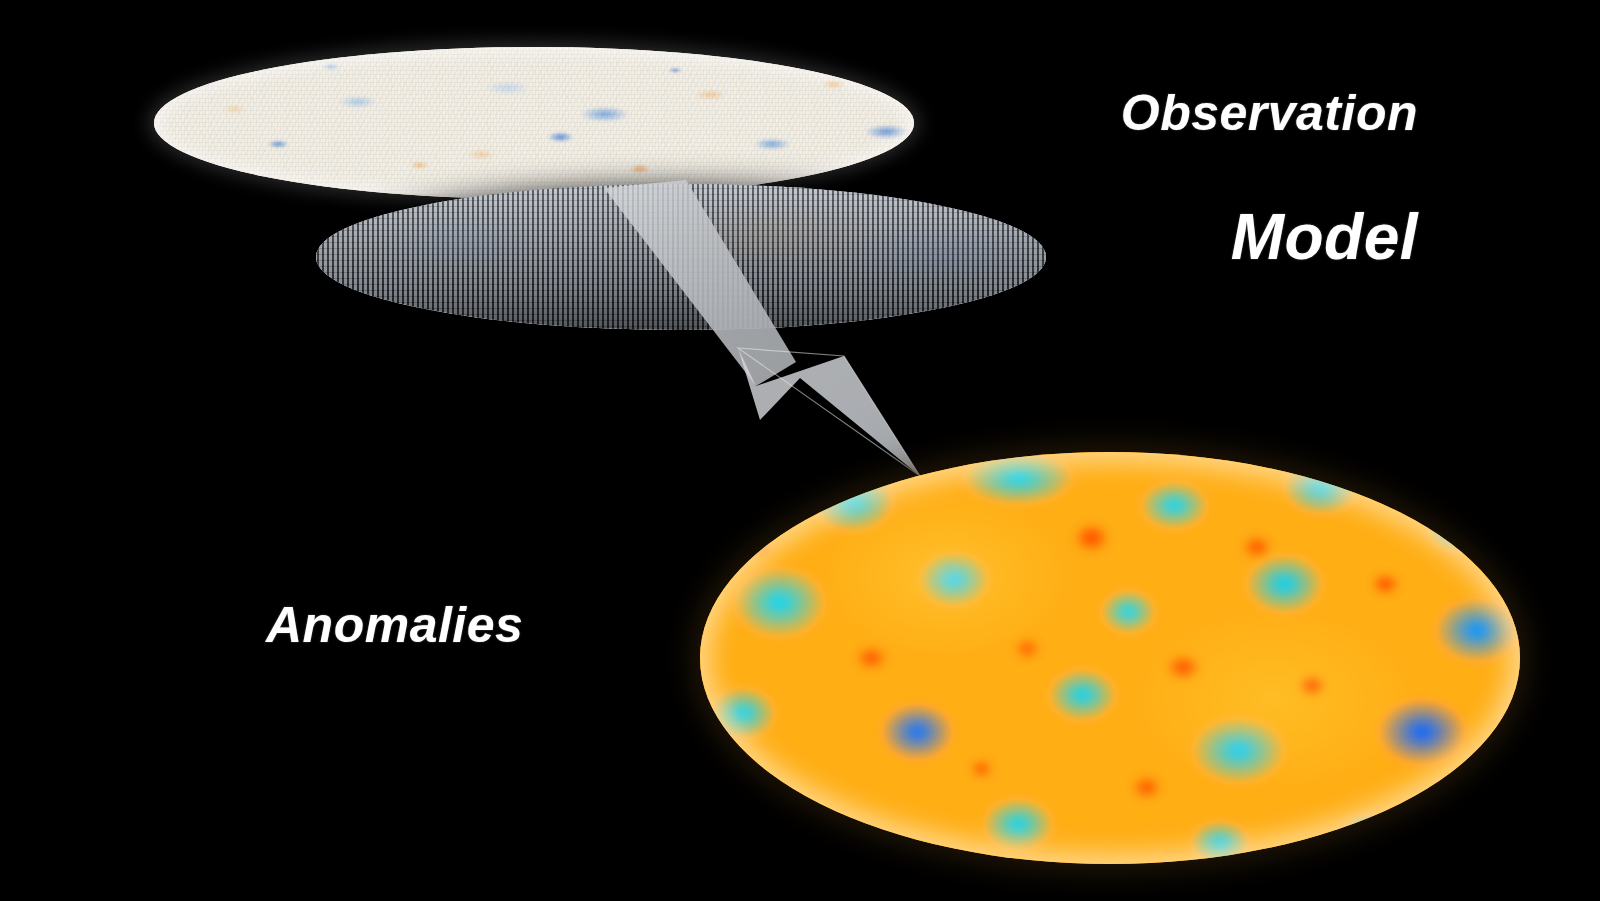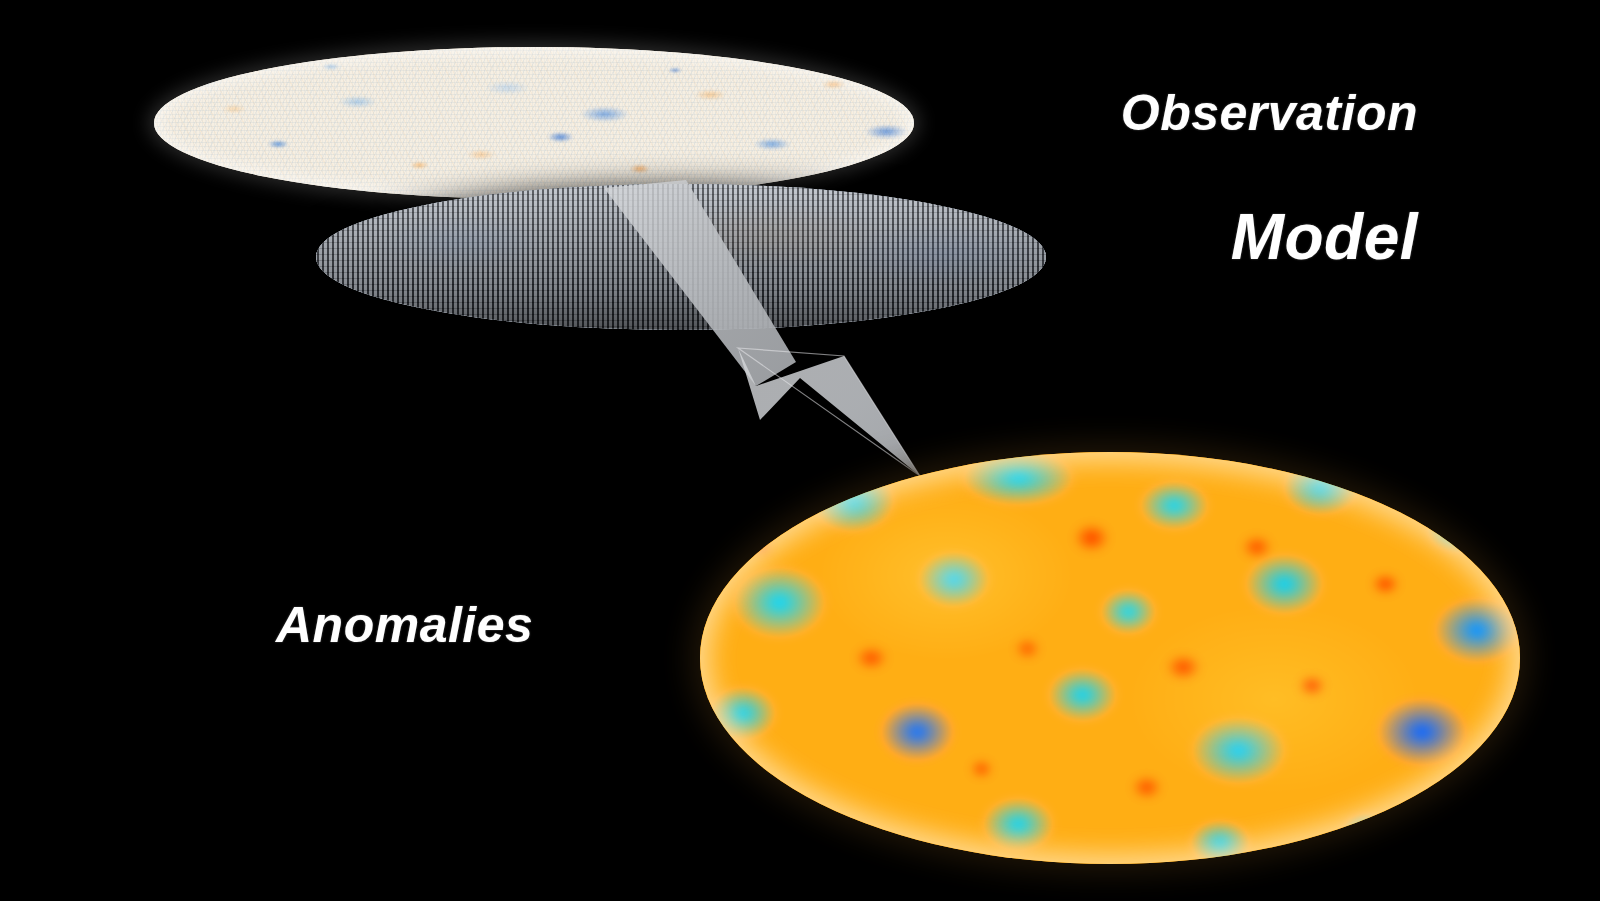--- a/index.html
+++ b/index.html
@@ -10,21 +10,21 @@
   }
 
   
   .label{
     position:absolute;color:#ffffff;font-weight:bold;font-style:italic;
     letter-spacing:0.5px;white-space:nowrap;
     text-shadow:0 0 2px rgba(255,255,255,.35);
   }
   #label-observation{ right:182px; top:84px;  font-size:50px; }
   #label-model      { right:182px; top:200px; font-size:64px; }
-  #label-anomalies  { left:276px;  top:596px; font-size:50px; }
+  #label-anomalies  { left:266px;  top:596px; font-size:50px; }
 
   
   .plate{position:absolute;border-radius:50%;overflow:hidden;}
 
   
   #plate-observation{
     left:154px; top:47px; width:760px; height:152px;
     background:#f2ece1;
     box-shadow:0 0 18px 6px rgba(255,255,255,0.16),
                0 6px 26px 4px rgba(0,0,0,0.85);

